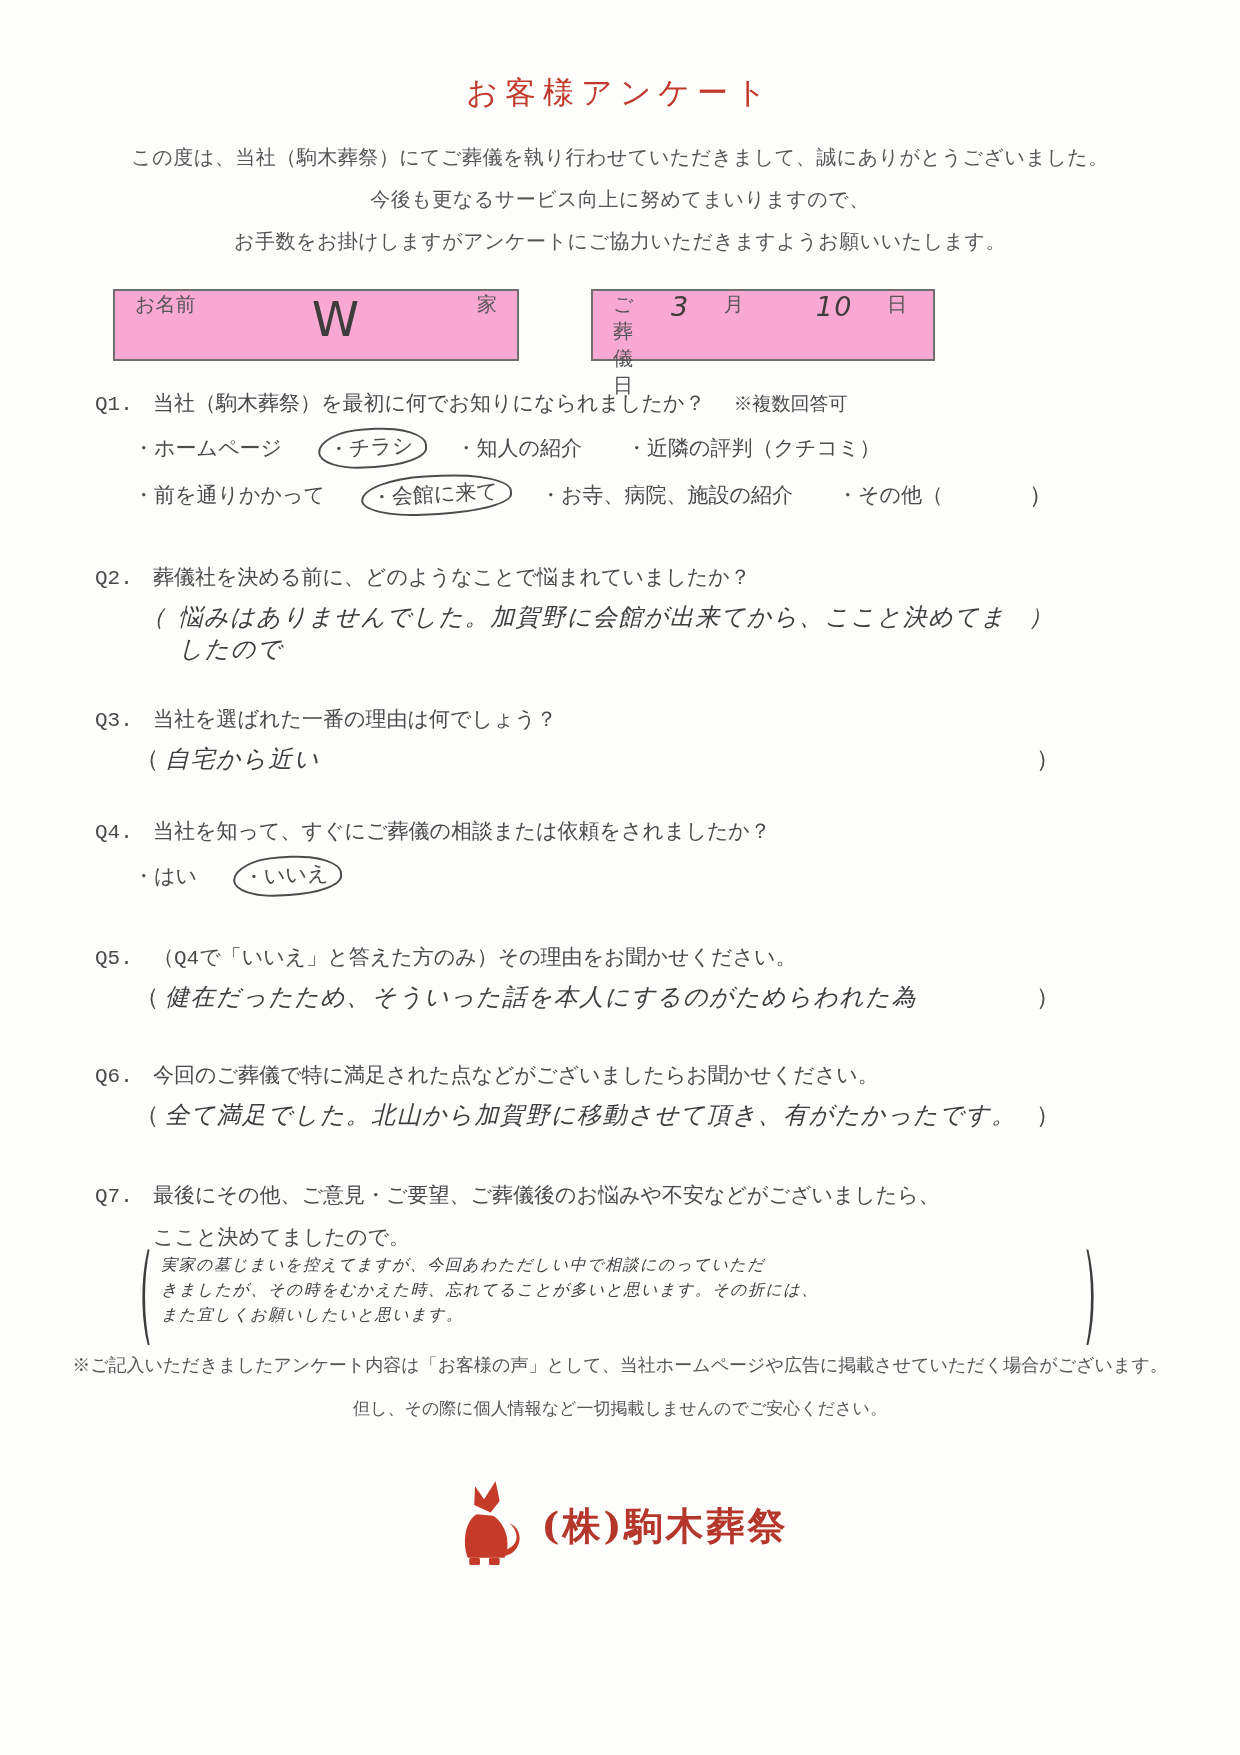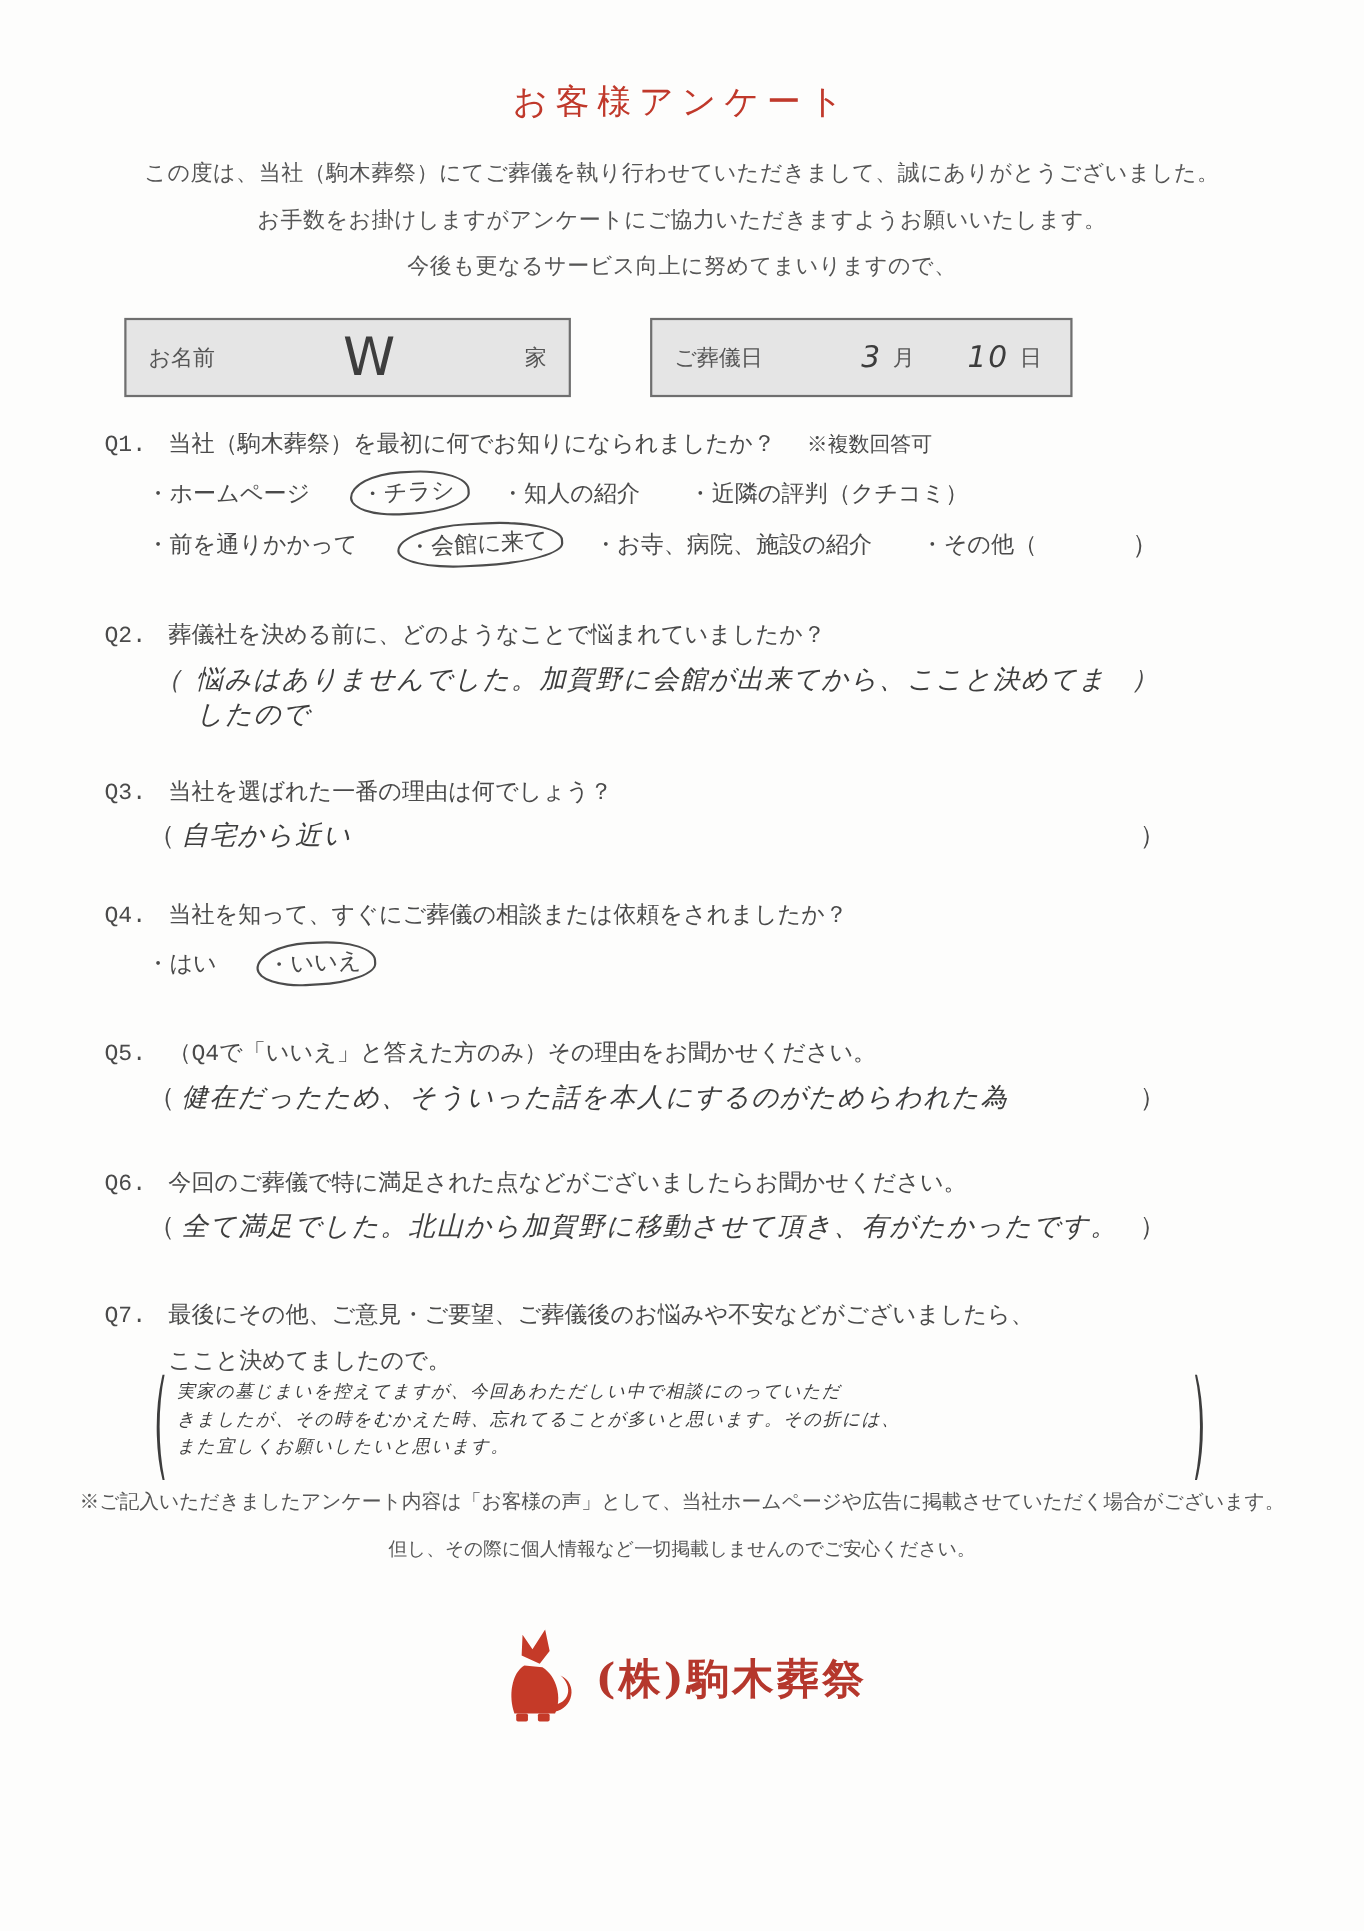--- a/index.html
+++ b/index.html
@@ -28,27 +28,27 @@
     font-size:20px;
     letter-spacing:0.5px;
     color:#555;
   }
   
   .boxes { display:flex; gap:72px; margin:34px 0 0 18px; }
   .box {
     border:2px solid #6f6f6f;
     height:72px;
     box-sizing:border-box;
-    display:flex; align-items:center;
+    display:flex; align-items:flex-start;
     padding:0 20px;
     font-size:20px; color:#555;
-    background:#e5e5e5;
+    background:#f9a8d4;
   }
   .name-box { width:406px; justify-content:space-between; }
-  .date-box { width:384px; }
+  .date-box { width:344px;gap:24px; }
   .hw {
     font-family:"DejaVu Sans", sans-serif;
     font-style:italic;
     color:#3d3d3d;
     letter-spacing:1.5px;
   }
   .name-value { font-size:48px; font-weight:500; font-style:normal; }
   .date-box .lbl { margin-right:auto; }
   .date-num { font-size:27px; margin:0 10px 0 0; }
   .date-unit { margin-right:48px; }
@@ -120,22 +120,22 @@
 </style>
 </head>
 <body>
 
 <div class="sheet">
 
   <h1 class="title">お客様アンケート</h1>
 
   <div class="intro">
     <p>この度は、当社（駒木葬祭）にてご葬儀を執り行わせていただきまして、誠にありがとうございました。</p>
+    <p>今後も更なるサービス向上に努めてまいりますので、</p>
     <p>お手数をお掛けしますがアンケートにご協力いただきますようお願いいたします。</p>
-    <p>今後も更なるサービス向上に努めてまいりますので、</p>
   </div>
 
   <div class="boxes">
     <div class="box name-box">
       <span>お名前</span>
       <span class="hw name-value">W</span>
       <span>家</span>
     </div>
     <div class="box date-box">
       <span class="lbl">ご葬儀日</span>

